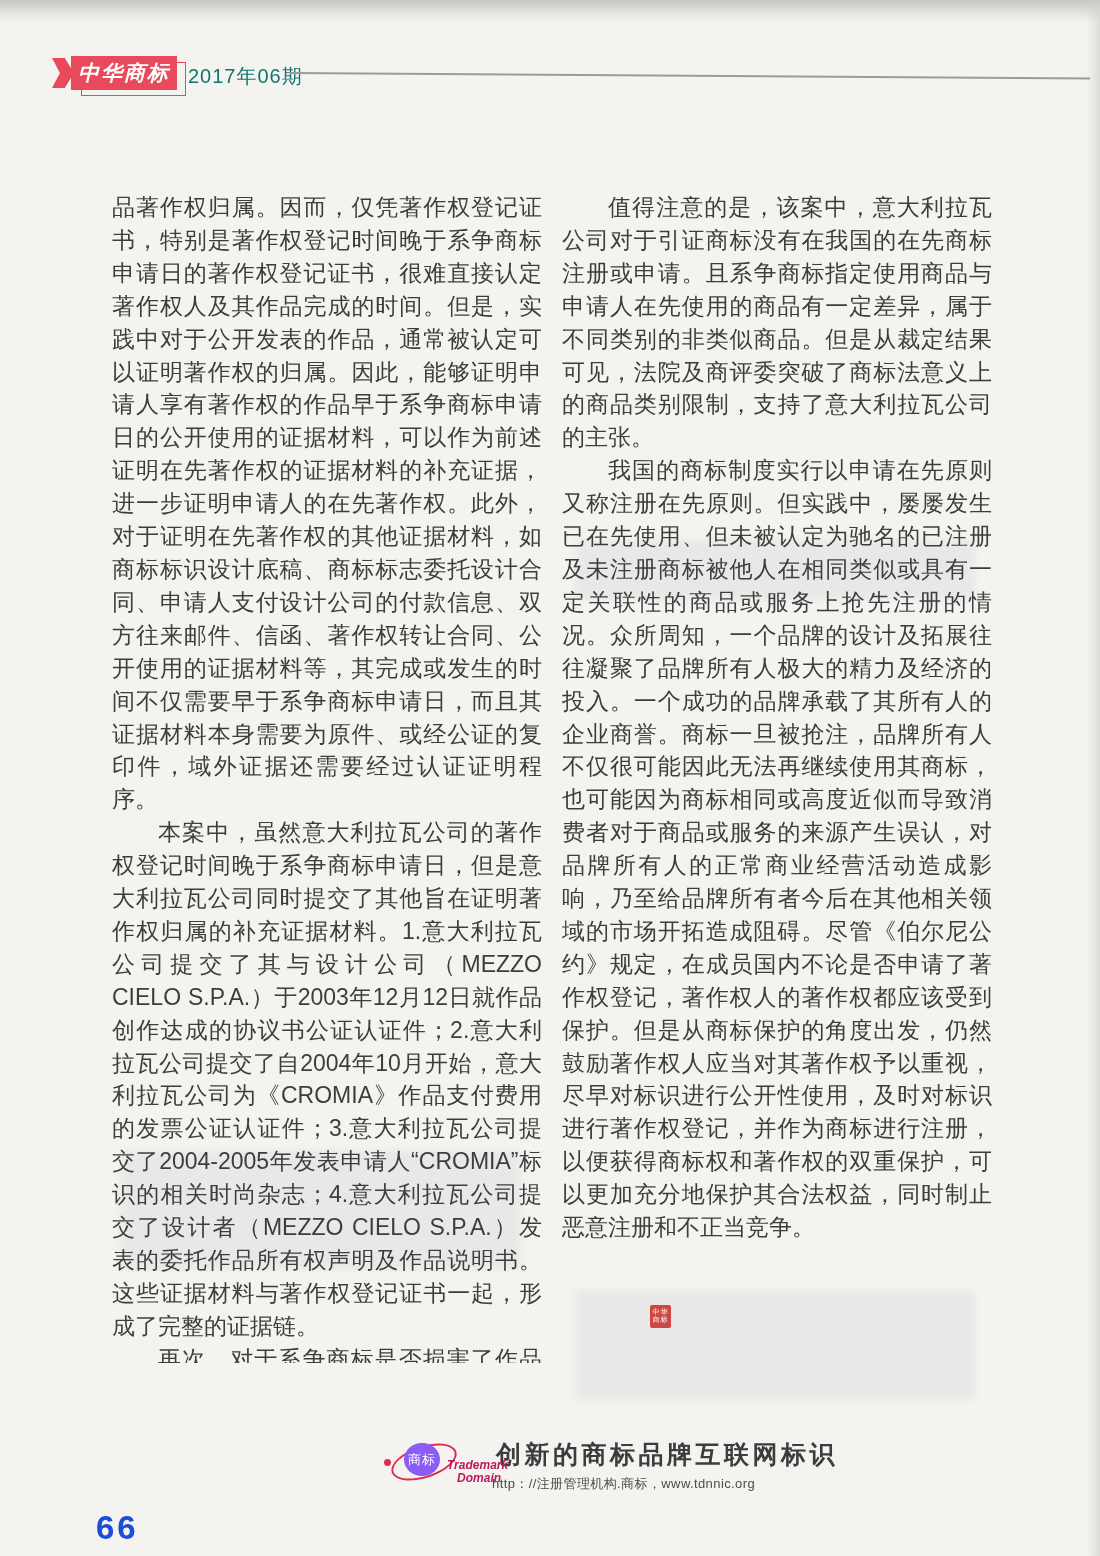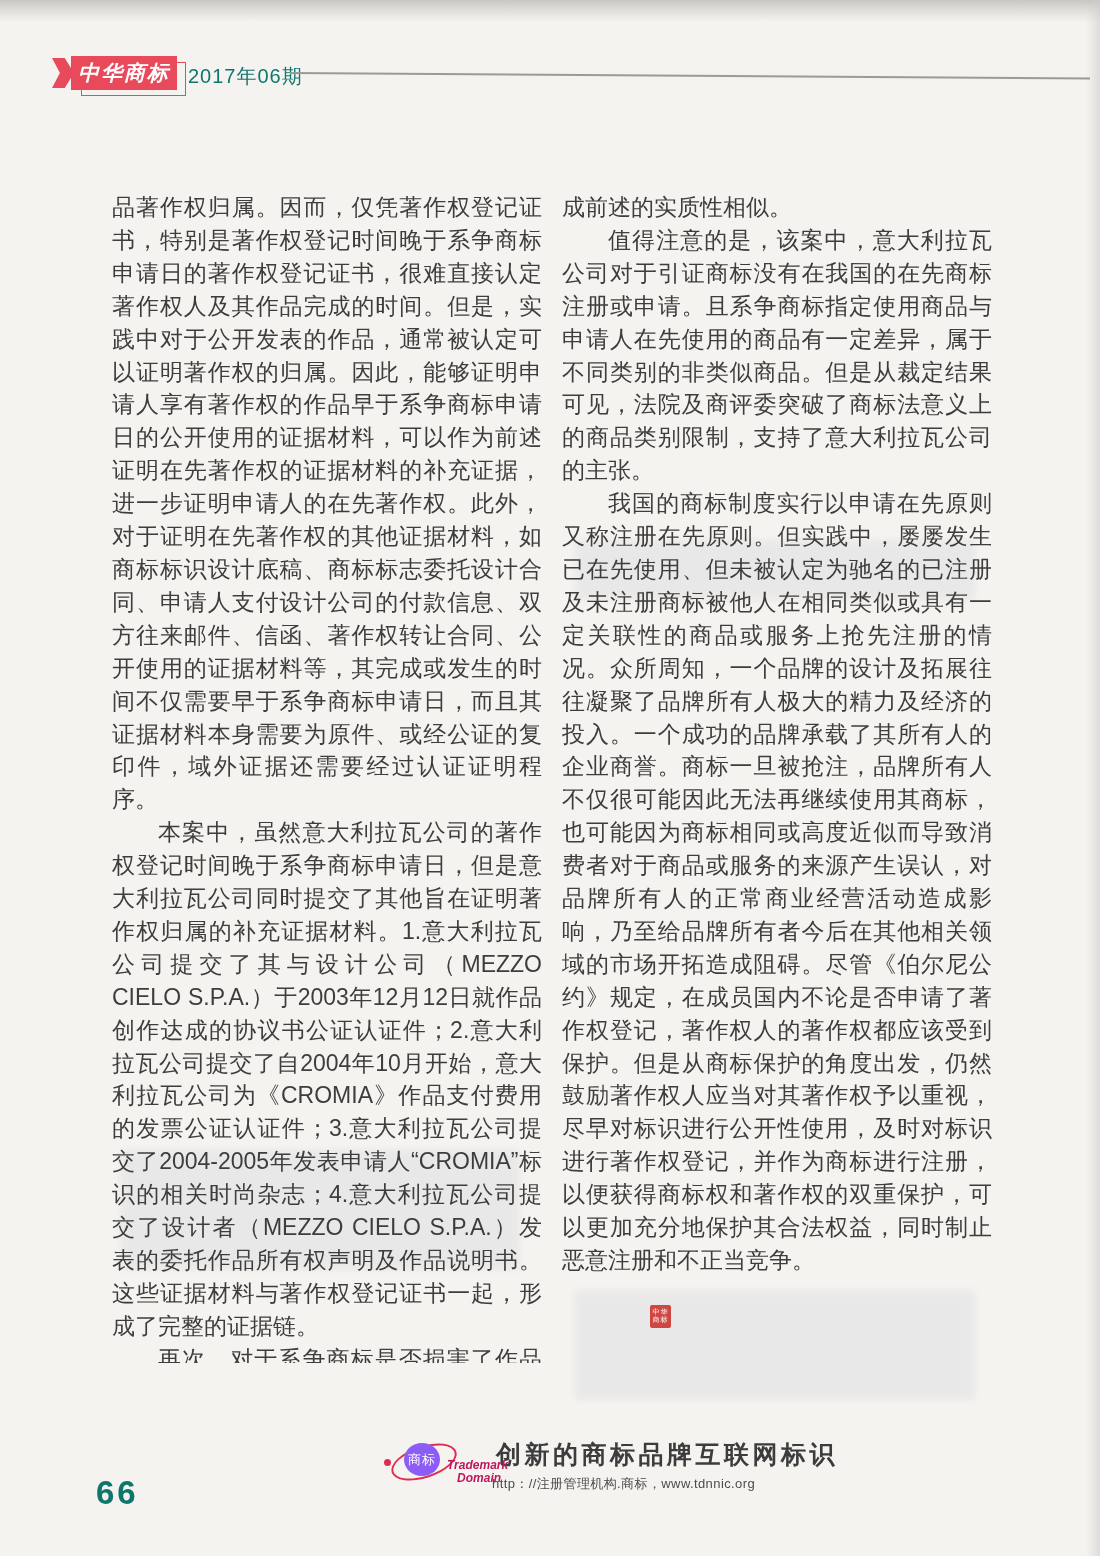--- a/index.html
+++ b/index.html
@@ -38,22 +38,22 @@
   .col p{margin:0;text-indent:2em;}
   .col p.cont{text-indent:0;}
 
   .seal{position:absolute;left:650px;top:1305px;width:21px;height:23px;background:#cf4743;
     border-radius:2px;color:#fff;font-size:7px;line-height:8px;text-align:center;
     box-sizing:border-box;padding-top:3px;overflow:hidden;letter-spacing:1px;z-index:3;}
   .author{position:absolute;left:597px;top:1329px;font-size:18.5px;color:#3a3a3a;
     font-family:"Liberation Serif","DejaVu Serif",serif;font-style:italic;letter-spacing:1.5px;}
 
   
-  .pagenum{position:absolute;left:96px;top:1474px;font-size:33px;font-weight:bold;
-    color:#0f766e;letter-spacing:3px;}
+  .pagenum{position:absolute;left:96px;top:1509px;font-size:33px;font-weight:bold;
+    color:#1d4ed8;letter-spacing:3px;}
   .globe{position:absolute;left:404px;top:1443px;width:36px;height:33px;background:#8b5cf6;
     border-radius:50%;display:flex;align-items:center;justify-content:center;
     color:#fff;font-size:13px;letter-spacing:1px;z-index:2;}
   .orbit{position:absolute;left:390px;top:1446px;width:64px;height:28px;
     border:2px solid #e02c50;border-radius:50%;transform:rotate(-18deg);z-index:1;}
   .orbit-dot{position:absolute;left:384px;top:1459px;width:7px;height:7px;background:#e02c50;
     border-radius:50%;}
   .logo-en{position:absolute;left:447px;top:1459px;color:#be185d;font-weight:bold;
     font-style:italic;font-size:12px;line-height:12.5px;z-index:3;}
   .logo-en .l2{margin-left:3px;text-align:center;}
@@ -83,21 +83,20 @@
   <div class="ghost" style="left:120px;top:1150px;width:400px;height:120px;"></div>
   <div class="ghost" style="left:575px;top:1290px;width:400px;height:110px;"></div>
 
   <div class="col col-left">
     <p class="cont">品著作权归属。因而，仅凭著作权登记证书，特别是著作权登记时间晚于系争商标申请日的著作权登记证书，很难直接认定著作权人及其作品完成的时间。但是，实践中对于公开发表的作品，通常被认定可以证明著作权的归属。因此，能够证明申请人享有著作权的作品早于系争商标申请日的公开使用的证据材料，可以作为前述证明在先著作权的证据材料的补充证据，进一步证明申请人的在先著作权。此外，对于证明在先著作权的其他证据材料，如商标标识设计底稿、商标标志委托设计合同、申请人支付设计公司的付款信息、双方往来邮件、信函、著作权转让合同、公开使用的证据材料等，其完成或发生的时间不仅需要早于系争商标申请日，而且其证据材料本身需要为原件、或经公证的复印件，域外证据还需要经过认证证明程序。</p>
     <p>本案中，虽然意大利拉瓦公司的著作权登记时间晚于系争商标申请日，但是意大利拉瓦公司同时提交了其他旨在证明著作权归属的补充证据材料。1.意大利拉瓦公司提交了其与设计公司（MEZZO CIELO S.P.A.）于2003年12月12日就作品创作达成的协议书公证认证件；2.意大利拉瓦公司提交了自2004年10月开始，意大利拉瓦公司为《CROMIA》作品支付费用的发票公证认证件；3.意大利拉瓦公司提交了2004-2005年发表申请人“CROMIA”标识的相关时尚杂志；4.意大利拉瓦公司提交了设计者（MEZZO CIELO S.P.A.）发表的委托作品所有权声明及作品说明书。这些证据材料与著作权登记证书一起，形成了完整的证据链。</p>
     <p>再次，对于系争商标是否损害了作品著作权的判断，在实践中没有明确的标准，通常以双方是否构成实质性相似作为判断标准。本案系争商标及引证商标均由文字及图形构成，双方图形的设计细节和视觉效果，构成文字和文字字体，图文的组合方式、整体效果等方面高度近似，已构</p>
   </div>
 
   <div class="col col-right">
-    <p class="cont">成前述的实质性相似。</p>
     <p>值得注意的是，该案中，意大利拉瓦公司对于引证商标没有在我国的在先商标注册或申请。且系争商标指定使用商品与申请人在先使用的商品有一定差异，属于不同类别的非类似商品。但是从裁定结果可见，法院及商评委突破了商标法意义上的商品类别限制，支持了意大利拉瓦公司的主张。</p>
     <p>我国的商标制度实行以申请在先原则又称注册在先原则。但实践中，屡屡发生已在先使用、但未被认定为驰名的已注册及未注册商标被他人在相同类似或具有一定关联性的商品或服务上抢先注册的情况。众所周知，一个品牌的设计及拓展往往凝聚了品牌所有人极大的精力及经济的投入。一个成功的品牌承载了其所有人的企业商誉。商标一旦被抢注，品牌所有人不仅很可能因此无法再继续使用其商标，也可能因为商标相同或高度近似而导致消费者对于商品或服务的来源产生误认，对品牌所有人的正常商业经营活动造成影响，乃至给品牌所有者今后在其他相关领域的市场开拓造成阻碍。尽管《伯尔尼公约》规定，在成员国内不论是否申请了著作权登记，著作权人的著作权都应该受到保护。但是从商标保护的角度出发，仍然鼓励著作权人应当对其著作权予以重视，尽早对标识进行公开性使用，及时对标识进行著作权登记，并作为商标进行注册，以便获得商标权和著作权的双重保护，可以更加充分地保护其合法权益，同时制止恶意注册和不正当竞争。</p>
   </div>
 
   <div class="seal">中华商标</div>
 
   <div>
     <span class="pagenum">66</span>
     <div class="orbit"></div>
     <div class="orbit-dot"></div>

